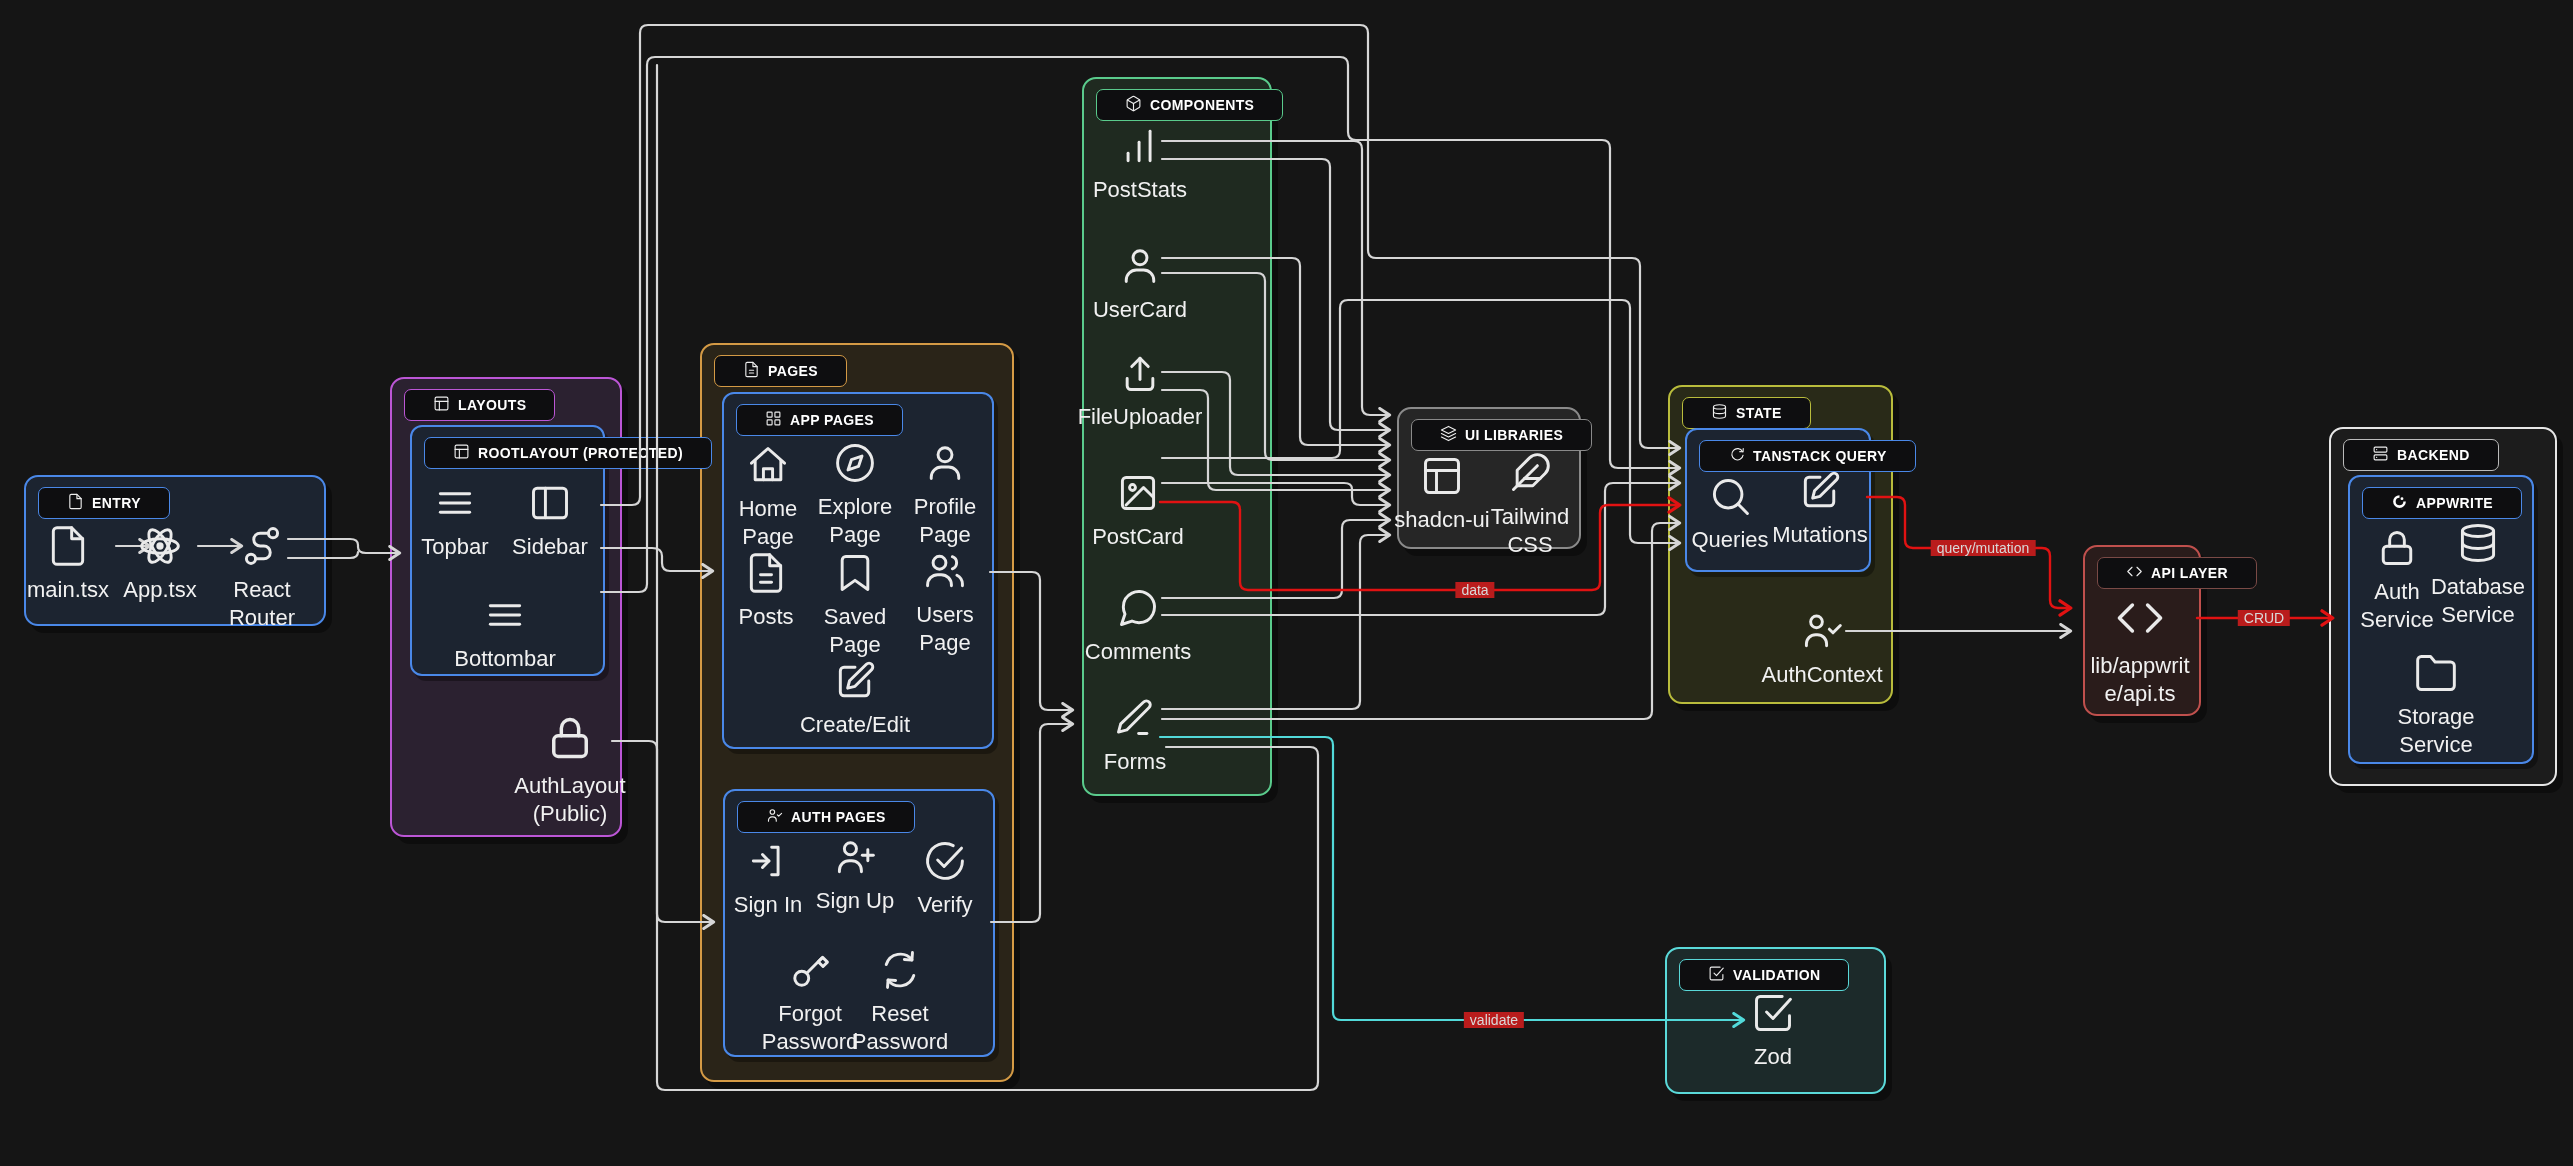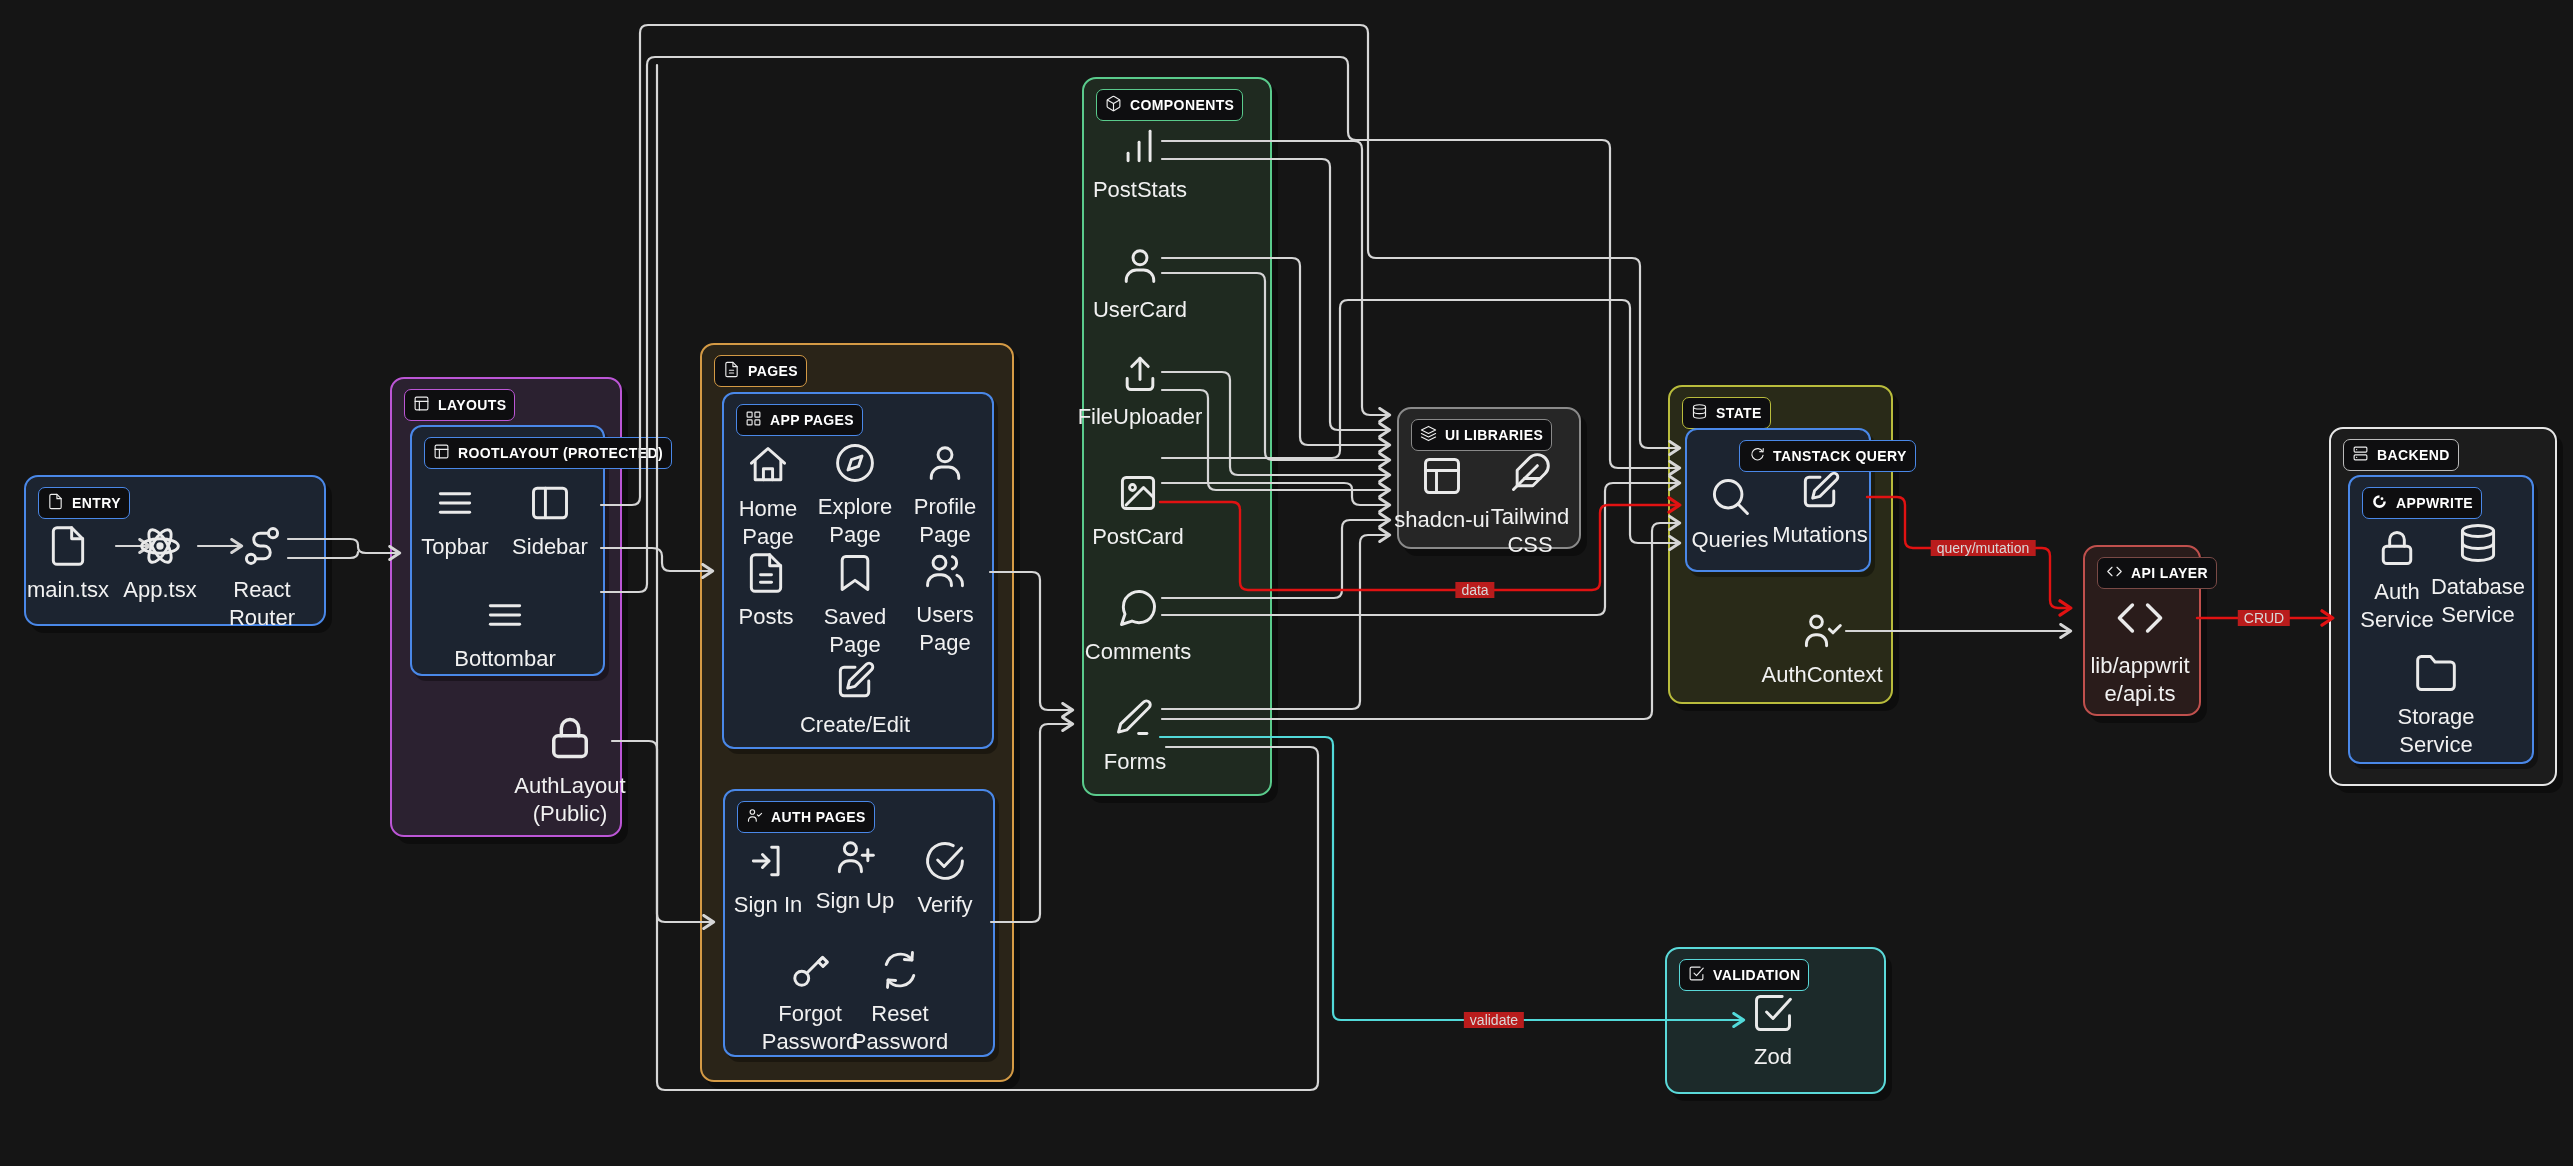--- a/index.html
+++ b/index.html
@@ -1,21 +1,21 @@
 <!DOCTYPE html>
 <html><head>
 <meta charset="utf-8">
 <style>
   html,body{margin:0;padding:0;background:#141414;}
   #canvas{position:relative;width:2573px;height:1166px;background:#151515;overflow:hidden;
           font-family:"Liberation Sans", sans-serif;}
   .sec{position:absolute;border:2px solid #888;border-radius:14px;box-shadow:6px 7px 0 rgba(0,0,0,.38);z-index:1;}
   .sec.inner{border-radius:12px;z-index:2;box-shadow:4px 5px 0 rgba(0,0,0,.35);}
   .badge{position:absolute;left:12px;top:10px;display:inline-flex;align-items:center;gap:8px;
-         background:#0e0e10;border:1px solid #555;border-radius:7px;padding:5px 8px;
+         background:#0e0e10;border:1px solid #555;border-radius:7px;padding:5px 28px;
          font-size:14px;font-weight:bold;color:#ffffff;letter-spacing:.4px;white-space:nowrap;z-index:4;}
   .badge svg{width:17px;height:17px;stroke:#ededed;}
   #edges{position:absolute;left:0;top:0;z-index:3;pointer-events:none;}
   .node{position:absolute;display:flex;flex-direction:column;align-items:center;gap:8px;
         transform:translateX(-50%);z-index:4;width:110px;text-align:center;}
   .node.w90{width:96px;} .node.brk{width:116px;}
   .node.brk .lbl{word-break:break-all;}
   .ico{width:44px;height:44px;color:#eaeaea;display:block;}
   .ico.lg{width:52px;height:52px;}
   .ico svg{width:100%;height:100%;display:block;}
@@ -122,21 +122,21 @@
       <span><svg viewBox="0 0 24 24" fill="none" stroke="currentColor" stroke-width="1.6" stroke-linecap="round" stroke-linejoin="round">
             <ellipse cx="12" cy="5.5" rx="8.5" ry="3"></ellipse>
             <path d="M3.5 5.5v13c0 1.66 3.8 3 8.5 3s8.5-1.34 8.5-3v-13"></path>
             <path d="M3.5 12c0 1.66 3.8 3 8.5 3s8.5-1.34 8.5-3"></path>
           </svg></span>
       <span>STATE</span>
     </span>
   </div>
 
   <div class="sec inner" style="left:1685px;top:428px;width:182px;height:140px;border-color:#4a88e8;background:#1c2430;">
-    <span class="badge" style="border-color:#4a88e8;margin-left:40px;">
+    <span class="badge" style="border-color:#4a88e8;">
       <span><svg viewBox="0 0 24 24" fill="none" stroke="currentColor" stroke-width="1.6" stroke-linecap="round" stroke-linejoin="round">
             <path d="M20.5 8a8 8 0 1 0 .8 5"></path>
             <polyline points="21.5 3.5 21.3 8.2 16.6 8"></polyline>
           </svg></span>
       <span>TANSTACK QUERY</span>
     </span>
   </div>
 
   <div class="sec" style="left:2083px;top:545px;width:114px;height:167px;border-color:#c0504d;background:#2a1c1b;">
     <span class="badge" style="border-color:#7a4a46;">

